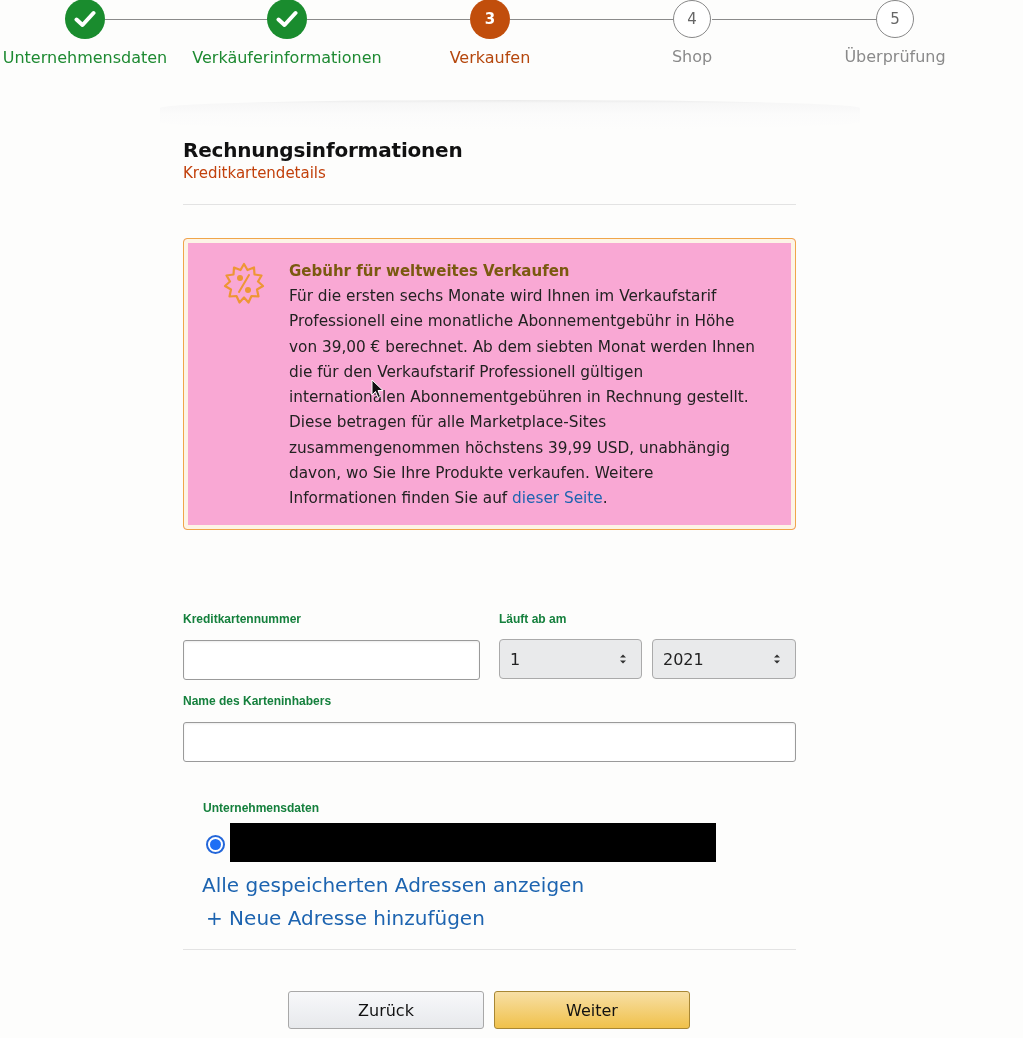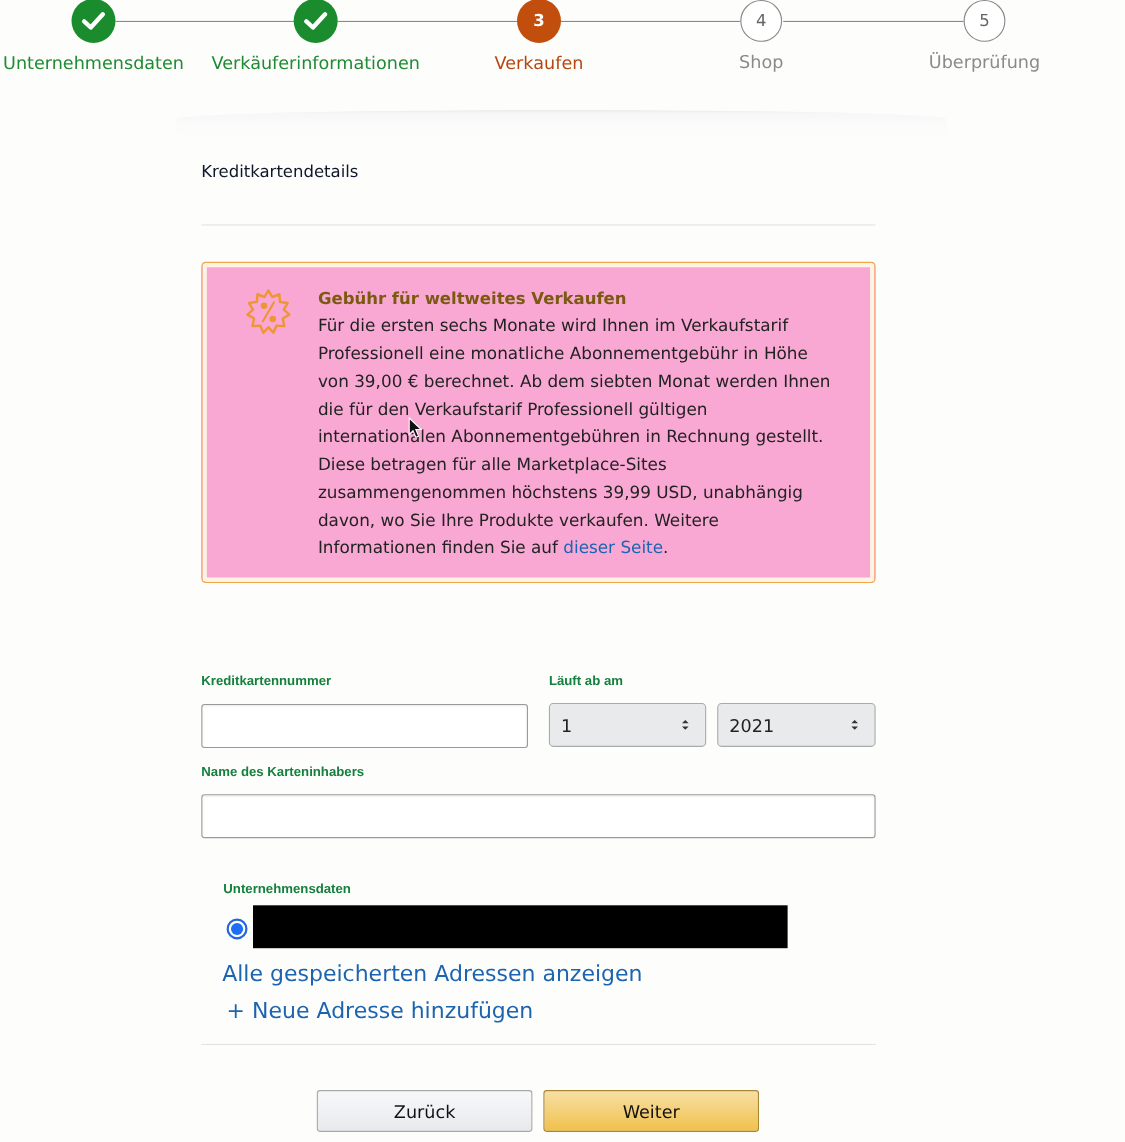--- a/index.html
+++ b/index.html
@@ -78,23 +78,23 @@
       top: 138px;
       width: 613px;
     }
     .page-title {
       font-size: 20px;
       font-weight: bold;
       color: #111;
       letter-spacing: -0.2px;
     }
     .page-subtitle {
-      margin-top: 9px;
+      margin-top: 2px;
       font-size: 15px;
-      color: #0f172a;
+      color: #c2410c;
     }
     .divider {
       height: 1px;
       background: #e3e3e3;
       width: 613px;
     }
     .divider.top { position: absolute; top: 204px; left: 183px; }
     .divider.bottom { position: absolute; top: 949px; left: 183px; }
 
     .alert {
@@ -282,20 +282,21 @@
 
   <div class="step" style="left:795px;">
     <div class="step-circle pending">5</div>
     <div class="step-label pending">Überprüfung</div>
   </div>
 </div>
 
 <div class="header-shadow"></div>
 
 <div class="content">
+  <div class="page-title">Rechnungsinformationen</div>
   <div class="page-subtitle">Kreditkartendetails</div>
 </div>
 <div class="divider top"></div>
 
 <div class="alert">
   <div class="alert-icon">
     <svg width="44" height="44" viewBox="0 0 44 44">
       <path d="M22 3 L25.5 9 L32 6.5 L32.5 13.5 L39.5 14.5 L36 20.5 L41 25 L35 28.5 L36.5 35.5 L29.5 35 L26.5 41.5 L22 36.5 L17.5 41.5 L14.5 35 L7.5 35.5 L9 28.5 L3 25 L8 20.5 L4.5 14.5 L11.5 13.5 L12 6.5 L18.5 9 Z" fill="none" stroke="#ee9635" stroke-width="2.2" stroke-linejoin="round"></path>
       <circle cx="18" cy="17" r="3" fill="#ee9635"></circle>
       <circle cx="26" cy="29" r="3" fill="#ee9635"></circle>

